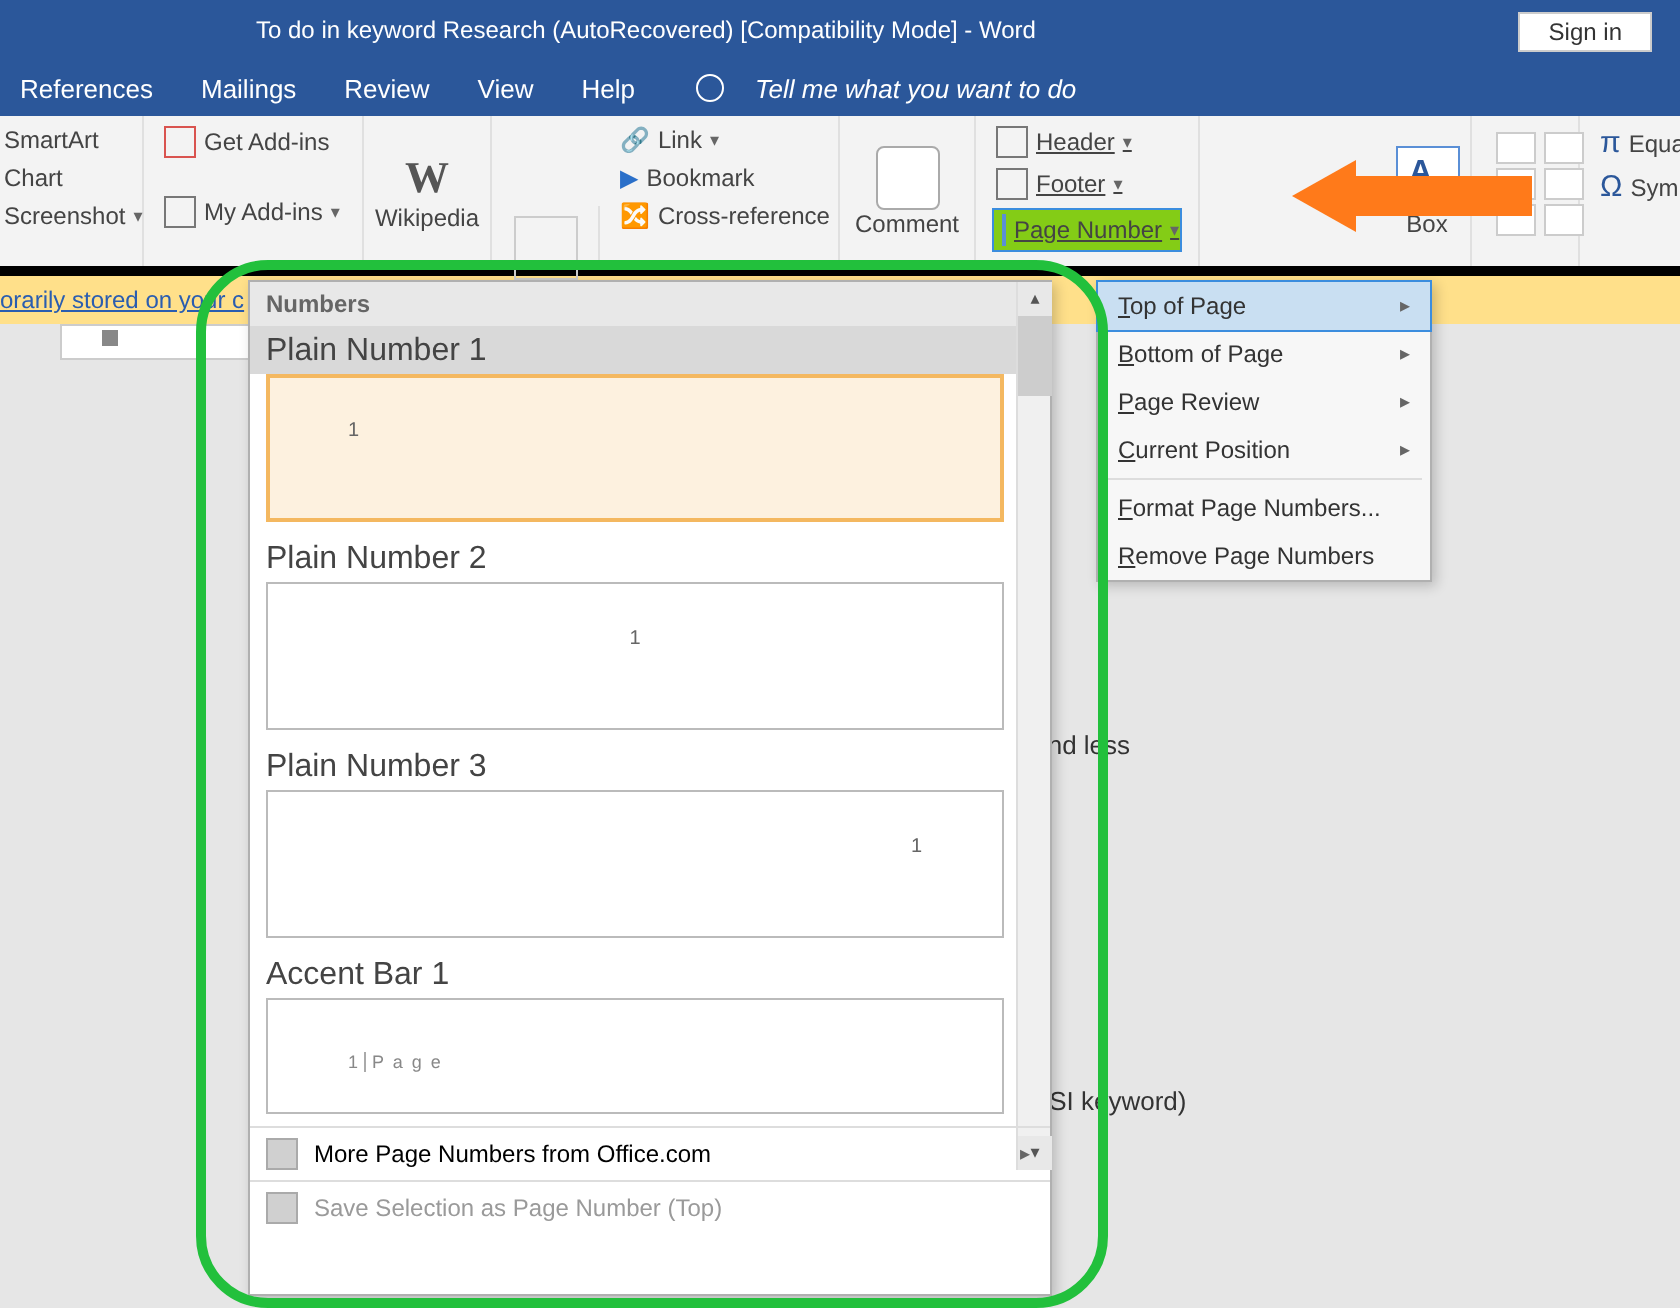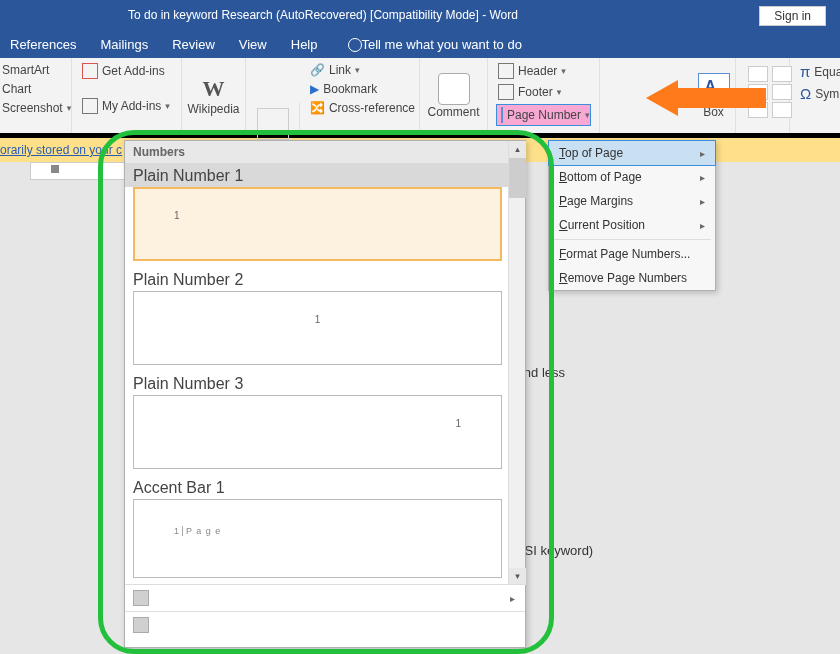--- a/index.html
+++ b/index.html
@@ -4,32 +4,32 @@
 <style>
 * { margin: 0; padding: 0; box-sizing: border-box; font-family: 'Segoe UI', Tahoma, sans-serif; }
 body { background: #e6e6e6; width: 840px; height: 654px; overflow: hidden; position: relative; }
 
 .titlebar { background: #2b579a; height: 30px; display: flex; align-items: center; color: #fff; font-size: 12px; position: relative; }
 .titlebar .title { position: absolute; left: 128px; }
 .signin-btn { position: absolute; right: 14px; top: 6px; background: #fff; color: #333; padding: 2px 14px; font-size: 12px; border: 1px solid #ccc; cursor: pointer; }
 
 .tabs { background: #2b579a; height: 28px; display: flex; align-items: center; padding-left: 10px; gap: 24px; color: #fff; font-size: 13px; }
 .tabs span { cursor: pointer; }
-.tellme { display: flex; align-items: flex-end; gap: 0; margin-left: 6px; }
+.tellme { display: flex; align-items: flex-start; gap: 16px; margin-left: 6px; font-style: italic; }
 .bulb { width: 14px; height: 14px; border: 1.5px solid #fff; border-radius: 50%; position: relative; }
 
 .ribbon { background: #f3f3f3; height: 80px; border-bottom: 5px solid #000000; display: flex; font-size: 12px; color: #444; position: relative; }
 .ribbon-group { border-right: 1px solid #e0e0e0; padding: 4px 8px; display: flex; flex-direction: column; justify-content: flex-start; gap: 3px; }
 .ribbon-item { display: flex; align-items: center; gap: 4px; white-space: nowrap; cursor: pointer; padding: 1px 2px; }
 .ribbon-item.stacked { flex-direction: column; gap: 0; justify-content: center; align-items: center; height: 70px; }
 .ribbon-item.disabled { color: #aaa; }
 .icon-sq { width: 16px; height: 16px; display: inline-block; border: 1px solid #777; }
 .icon-big { width: 32px; height: 32px; display: inline-block; }
 .dd::after { content: ' ▾'; font-size: 9px; color: #666; }
-.page-num-btn { background: #f9a8d4; border: 1px solid #3b8dde; padding: 2px 4px; display: flex; align-items: center; gap: 4px; }
+.page-num-btn { background: #84cc16; border: 1px solid #3b8dde; padding: 2px 4px; display: flex; align-items: center; gap: 4px; }
 
 .arrow-annot { position: absolute; left: 646px; top: 80px; width: 120px; height: 36px; z-index: 50; }
 .arrow-body { position: absolute; left: 30px; top: 8px; width: 90px; height: 20px; background: #ff7a1a; }
 .arrow-head { position: absolute; left: 0; top: 0; width: 0; height: 0; border-top: 18px solid transparent; border-bottom: 18px solid transparent; border-right: 32px solid #ff7a1a; }
 
 .yellowbar { background: #ffe08a; height: 24px; line-height: 24px; font-size: 12px; color: #2a5db0; text-decoration: underline; padding-left: 0; white-space: nowrap; overflow: hidden; }
 
 .doc-area { background: #e6e6e6; position: relative; height: 492px; }
 .ruler { background: #fff; height: 18px; width: 170px; margin-left: 30px; border: 1px solid #ccc; position: relative; }
 .ruler::before { content: ''; position: absolute; left: 20px; top: 2px; width: 8px; height: 8px; background: #888; }
@@ -39,21 +39,21 @@
 .gallery { position: absolute; left: 124px; top: 140px; width: 402px; height: 508px; background: #fff; border: 1px solid #b0b0b0; z-index: 30; box-shadow: 2px 2px 6px rgba(0,0,0,0.2); }
 .gallery-scroll { position: absolute; right: 0; top: 0; width: 17px; height: 444px; background: #f0f0f0; border-left: 1px solid #ddd; }
 .gallery-scroll .sbtn { width: 17px; height: 17px; background: #e8e8e8; text-align: center; font-size: 9px; line-height: 17px; color: #555; cursor: pointer; }
 .gallery-scroll .thumb { position: absolute; top: 17px; width: 17px; height: 40px; background: #cdcdcd; }
 .gallery-scroll .sbtn.bottom { position: absolute; bottom: 0; }
 
 .gallery-inner { padding: 0; overflow: hidden; }
 .ghead { background: #e8e8e8; font-weight: 600; padding: 4px 8px; font-size: 12px; color: #666; }
 .gitem-title { padding: 4px 8px 2px 8px; font-size: 16px; color: #444; }
 .gpreview { margin: 0 8px 6px 8px; border: 1px solid #bbb; height: 74px; background: #fff; position: relative; font-size: 10px; color: #666; font-family: 'Times New Roman', serif; }
-.gpreview.tall { height: 79px; }
+.gpreview.tall { height: 58px; }
 .gpreview-num.left { position: absolute; left: 40px; top: 22px; }
 .gpreview-num.center { position: absolute; left: 50%; top: 22px; transform: translateX(-50%); }
 .gpreview-num.right { position: absolute; right: 40px; top: 22px; }
 .gpreview-accent { position: absolute; left: 40px; top: 26px; font-size: 9px; letter-spacing: 1px; color: #888; }
 .gpreview-accent .bar { border-left: 1px solid #aaa; padding-left: 3px; margin-left: 2px; }
 .gpreview.selected { outline: 2px solid #f4b860; outline-offset: -2px; background: #fdf1df; }
 
 .gfoot { border-top: 1px solid #ddd; padding: 5px 8px; font-size: 12px; display: flex; align-items: center; gap: 8px; cursor: pointer; position: relative; }
 .gfoot.disabled { color: #9a9a9a; }
 .gfoot .ficon { width: 16px; height: 16px; display: inline-block; background: #d0d0d0; border: 1px solid #aaa; }
@@ -141,21 +141,21 @@
         <span>🔀</span>
         <span>Cross-reference</span>
       </div>
   </div>
   <div class="ribbon-group" style="width:68px; align-items:center;">
     <div class="ribbon-item stacked">
       <span class="icon-big" style="background:linear-gradient(#fff,#fff); border:1px solid #aaa; border-radius:4px;"></span>
       <span>Comment</span>
     </div>
   </div>
-  <div class="ribbon-group" style="width:112px;">
+  <div class="ribbon-group" style="width:112px;text-decoration:underline;">
     <div class="ribbon-item dd">
         <span class="icon-sq"></span>
         <span>Header</span>
       </div>
     <div class="ribbon-item dd">
         <span class="icon-sq"></span>
         <span>Footer</span>
       </div>
     <div class="ribbon-item page-num-btn dd">
         <span class="icon-sq" style="border-color:#5a8fd6;"></span>
@@ -217,21 +217,21 @@
 <div class="submenu">
   <div class="submenu-item sel">
       <span><span class="ul-letter">T</span><span>op of Page</span></span>
       <span class="chev">▸</span>
     </div>
   <div class="submenu-item">
       <span><span class="ul-letter">B</span><span>ottom of Page</span></span>
       <span class="chev">▸</span>
     </div>
   <div class="submenu-item">
-      <span><span class="ul-letter">P</span><span>age Margins</span></span>
+      <span><span class="ul-letter">P</span><span>age Review</span></span>
       <span class="chev">▸</span>
     </div>
   <div class="submenu-item">
       <span><span class="ul-letter">C</span><span>urrent Position</span></span>
       <span class="chev">▸</span>
     </div>
   <div class="submenu-sep"></div>
   <div class="submenu-item">
       <span><span class="ul-letter">F</span><span>ormat Page Numbers...</span></span>
     </div>
@@ -266,20 +266,22 @@
 
 
     <div class="gitem-title">Accent Bar 1</div>
     <div class="gpreview tall">
       <span class="gpreview-accent">1<span class="bar">P a g e</span></span>
     </div>
   </div>
 
   <div class="gfoot">
     <span class="ficon"></span>
+    <span>More Page Numbers from Office.com</span>
     <span class="chev">▸</span>
   </div>
   <div class="gfoot disabled">
     <span class="ficon"></span>
+    <span>Save Selection as Page Number (Top)</span>
   </div>
 </div>
 
 <div class="green-outline"></div>
 
 </body></html>

